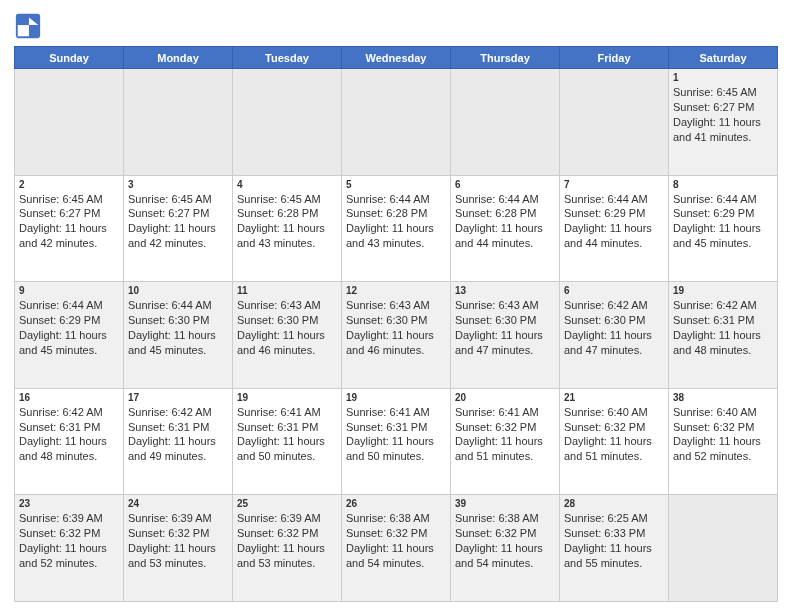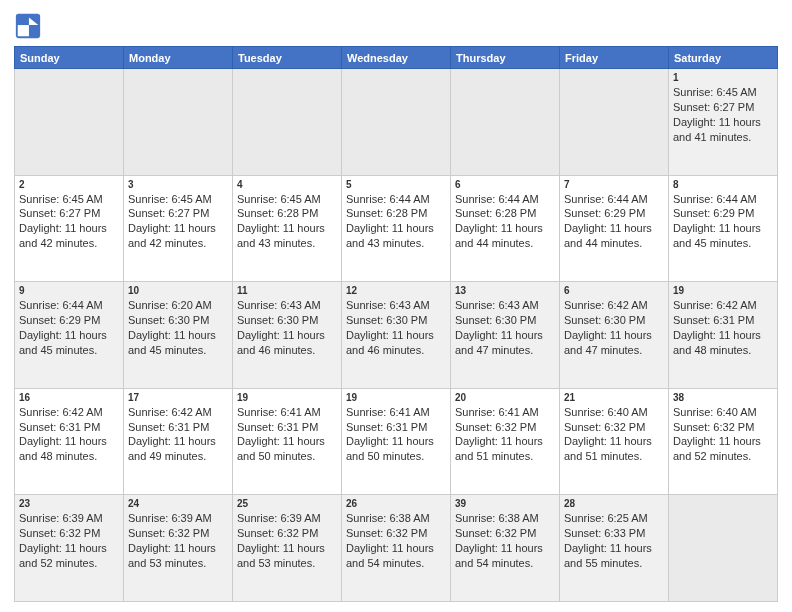--- a/index.html
+++ b/index.html
@@ -51,21 +51,21 @@
       border: 1px solid #ccc;
       border-collapse: collapse;
       width: 100%;
       table-layout: fixed;
     }
     .calendar th {
       background-color: #4472C4;
       color: white;
       font-size: 11px;
       font-weight: bold;
-      text-align: left;
+      text-align: center;
       padding: 4px 5px;
       border: 1px solid #3060b0;
       height: 22px;
     }
     .calendar td {
       border: 1px solid #ccc;
       vertical-align: top;
       padding: 3px 4px;
       font-size: 9px;
       color: #333;
@@ -187,21 +187,21 @@
         </tr>
         <tr class="row-shaded">
           <td>
             <span class="day-num">9</span>
             <div class="day-info">Sunrise: 6:44 AM
 Sunset: 6:29 PM
 Daylight: 11 hours and 45 minutes.</div>
           </td>
           <td>
             <span class="day-num">10</span>
-            <div class="day-info">Sunrise: 6:20 AM
+            <div class="day-info">Sunrise: 6:44 AM
 Sunset: 6:30 PM
 Daylight: 11 hours and 45 minutes.</div>
           </td>
           <td>
             <span class="day-num">11</span>
             <div class="day-info">Sunrise: 6:43 AM
 Sunset: 6:30 PM
 Daylight: 11 hours and 46 minutes.</div>
           </td>
           <td>

